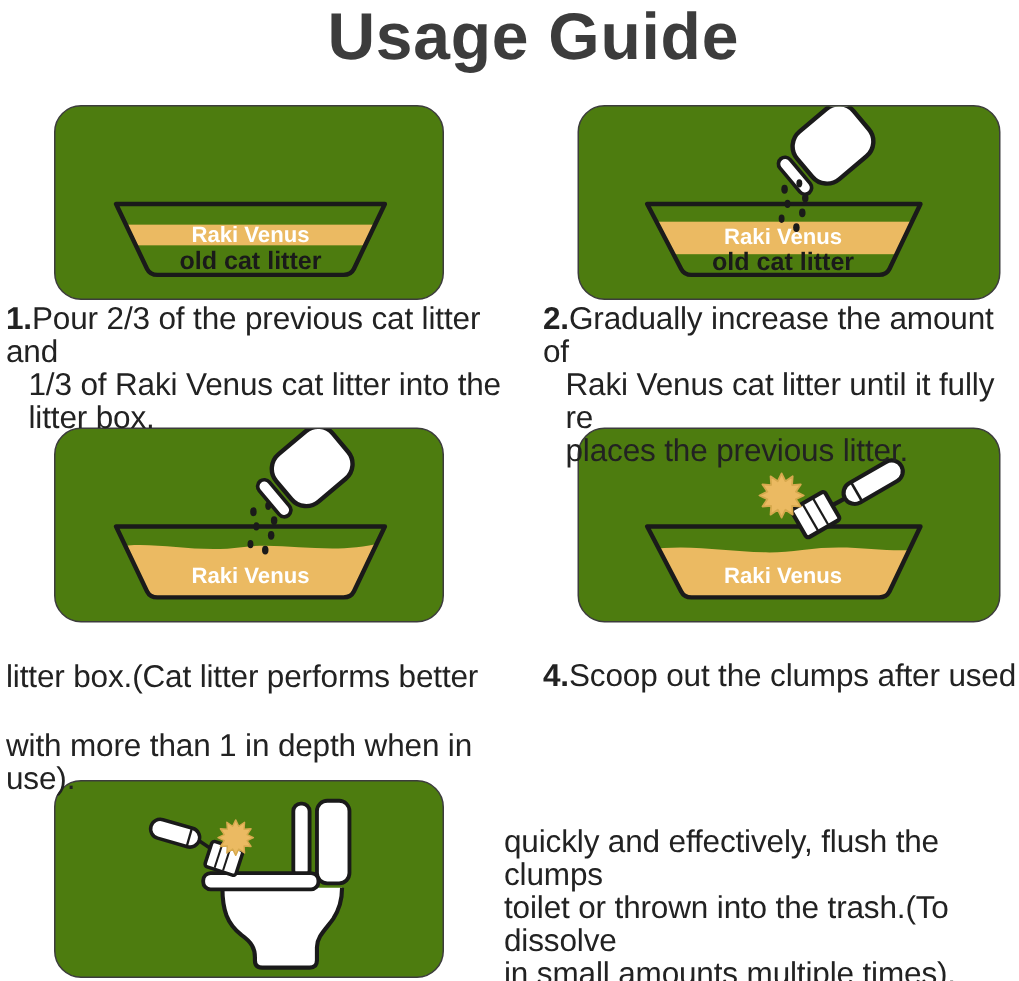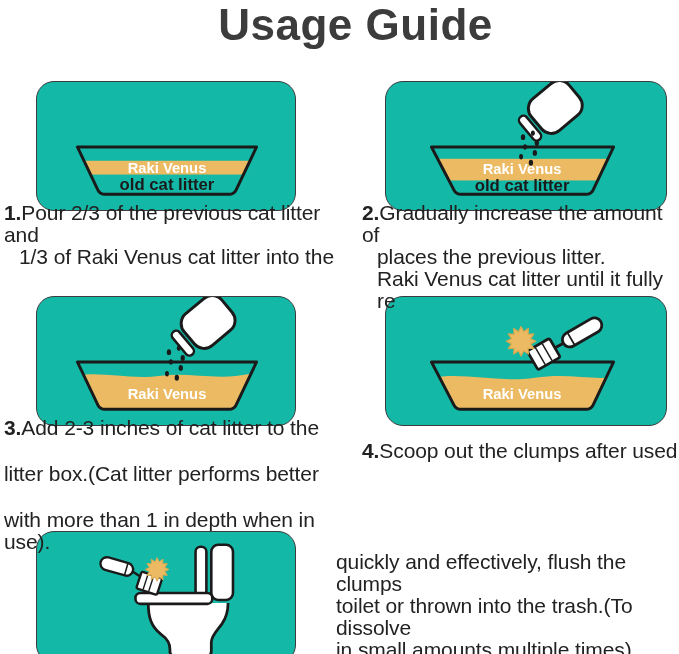--- a/index.html
+++ b/index.html
@@ -13,22 +13,22 @@
   html,body{margin:0;padding:0;background:#fff;}
   .canvas{
     position:relative;width:679px;height:654px;background:#fff;overflow:hidden;
     font-family:"Liberation Sans",sans-serif;
   }
   .title{
     position:absolute;left:0;top:0;width:100%;text-align:center;
     font-size:44px;line-height:50px;font-weight:800;letter-spacing:.5px;color:var(--title);padding-left:16px;
   }
   .panel{
-    position:absolute;background:#14b8a6;border:1.5px solid var(--border);
-    border-radius:18px;box-sizing:border-box;margin-top:11px;
+    position:absolute;background:#4d7c0f;border:1.5px solid var(--border);
+    border-radius:18px;box-sizing:border-box;
   }
   .panel svg{position:absolute;left:0;top:0;width:100%;height:100%;}
   .step{
     position:absolute;font-size:21px;line-height:22px;letter-spacing:-.1px;color:var(--text);
   }
   .step .num{font-weight:bold;}
   .line.cont{padding-left:15px;}
   .line.cont.noindent{padding-left:0;margin-top:24px;}
   
   .box-outline{fill:none;stroke:var(--ink);stroke-width:3;stroke-linejoin:round;}
@@ -170,30 +170,30 @@
       </g>
       <g transform="translate(121,38) scale(0.8)">
         <polygon class="clump" points="15,0 9.66,2.59 12.99,7.5 7.07,7.07 7.5,12.99 2.59,9.66 0,15 -2.59,9.66 -7.5,12.99 -7.07,7.07 -12.99,7.5 -9.66,2.59 -15,0 -9.66,-2.59 -12.99,-7.5 -7.07,-7.07 -7.5,-12.99 -2.59,-9.66 0,-15 2.59,-9.66 7.5,-12.99 7.07,-7.07 12.99,-7.5 9.66,-2.59"></polygon>
       </g>
     </svg>
   </div>
 
   <div class="step" style="left:4px;top:202px;width:346px;">
     <div class="line"><span class="num">1.</span><span>Pour 2/3 of the previous cat litter and</span></div>
     <div class="line cont">1/3 of Raki Venus cat litter into the</div>
+    <div class="line cont">litter box.</div>
   </div>
 
   <div class="step" style="left:362px;top:202px;width:317px;">
     <div class="line"><span class="num">2.</span><span>Gradually increase the amount of</span></div>
+    <div class="line cont">Raki Venus cat litter until it fully re</div>
     <div class="line cont">places the previous litter.</div>
-    <div class="line cont">Raki Venus cat litter until it fully re</div>
   </div>
 
   <div class="step" style="left:4px;top:417px;width:346px;">
-    <div class="line"><span class="num">3.</span><span>Add 2-3 inches of cat litter to the</span></div>
     <div class="line cont noindent">litter box.(Cat litter performs better</div>
     <div class="line cont noindent">with more than 1 in depth when in use).</div>
   </div>
 
   <div class="step" style="left:362px;top:417px;width:317px;margin-top:23px;">
     <div class="line"><span class="num">4.</span><span>Scoop out the clumps after used</span></div>
   </div>
 
   <div class="step" style="left:321px;top:551px;width:358px;">
     <div class="line cont">quickly and effectively, flush the clumps</div>

